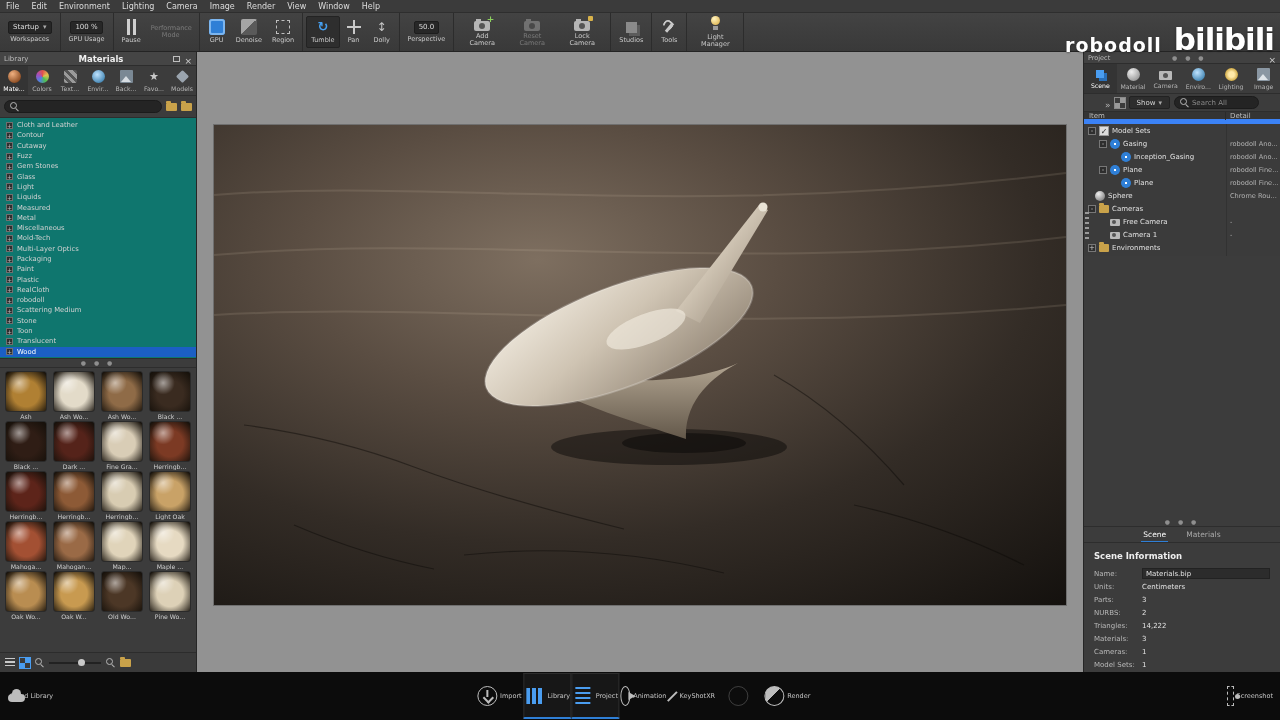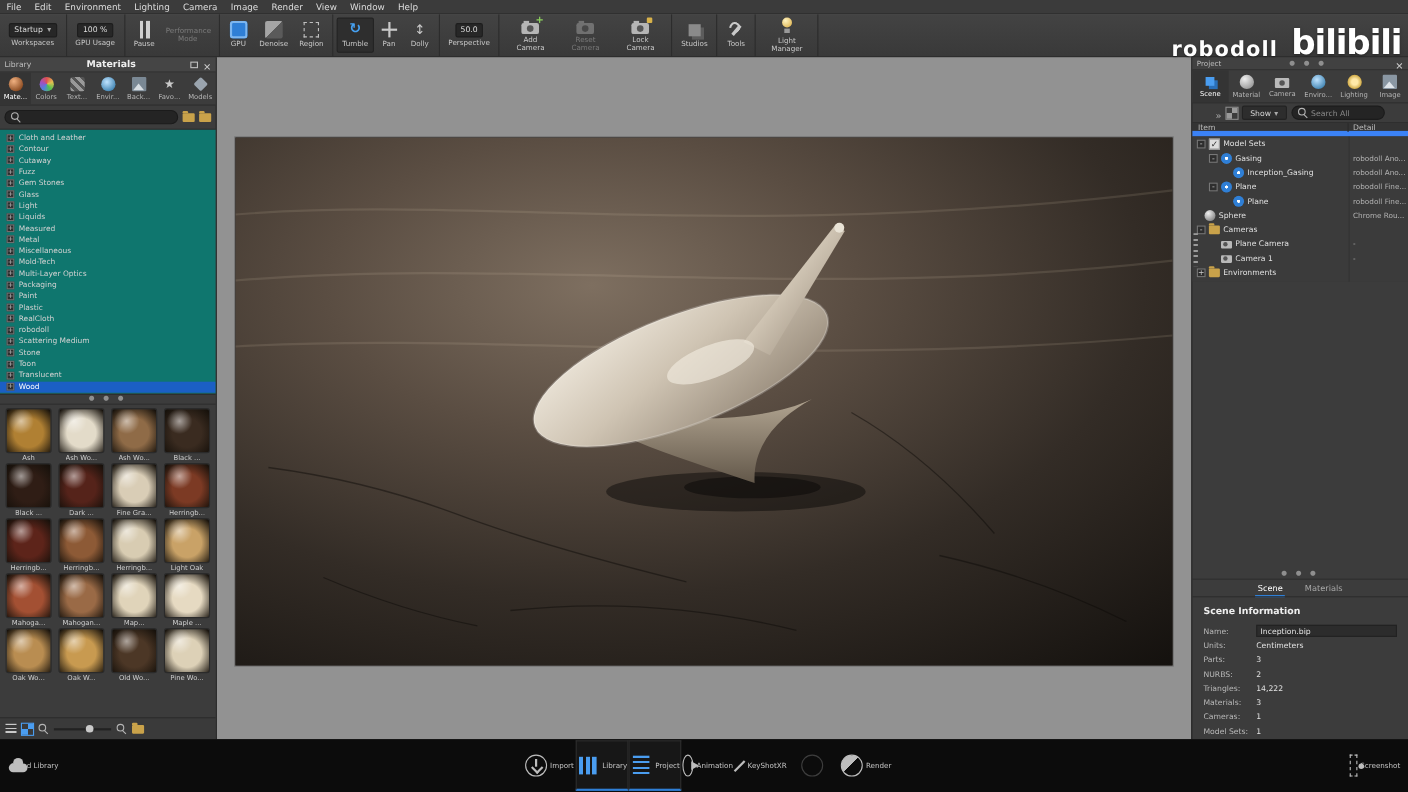--- a/index.html
+++ b/index.html
@@ -667,21 +667,21 @@
         </div>
         <div class="trow" data-name="tree-row" style="padding-left: 4px;">
           <span class="texp" data-name="expander-icon">-</span>
           <span class="tic" data-name="tree-folder-icon"></span>
           <span class="tname">Cameras</span>
           <span class="tdetail"></span>
         </div>
         <div class="trow" data-name="tree-row" style="padding-left: 15px;">
           <span class="texp none" data-name="expander-icon"></span>
           <span class="tic" data-name="tree-camera-icon"></span>
-          <span class="tname">Plane Camera</span>
+          <span class="tname">Free Camera</span>
           <span class="tdetail">-</span>
         </div>
         <div class="trow" data-name="tree-row" style="padding-left: 15px;">
           <span class="texp none" data-name="expander-icon"></span>
           <span class="tic" data-name="tree-camera-icon"></span>
           <span class="tname">Camera 1</span>
           <span class="tdetail">-</span>
         </div>
         <div class="trow" data-name="tree-row" style="padding-left: 4px;">
           <span class="texp" data-name="expander-icon">+</span>
@@ -694,21 +694,21 @@
     <div class="dotsrow" data-name="panel-dots-icon"></div>
     <div class="rtabs2" data-name="project-bottom-tabs">
         <span class="t2 active" data-name="subtab-scene">Scene</span>
         <span class="t2" data-name="subtab-materials">Materials</span>
       </div>
     <div class="sinfo" data-name="scene-information">
       <div class="sititle" data-name="scene-information-title">Scene Information</div>
       <div data-name="scene-info-rows">
           <div class="sirow" data-name="scene-info-row">
             <span class="silbl">Name:</span>
-            <span class="sival boxed" data-name="scene-info-value">Inception.bip</span>
+            <span class="sival boxed" data-name="scene-info-value">Materials.bip</span>
           </div>
           <div class="sirow" data-name="scene-info-row">
             <span class="silbl">Units:</span>
             <span class="sival" data-name="scene-info-value">Centimeters</span>
           </div>
           <div class="sirow" data-name="scene-info-row">
             <span class="silbl">Parts:</span>
             <span class="sival" data-name="scene-info-value">3</span>
           </div>
           <div class="sirow" data-name="scene-info-row">

